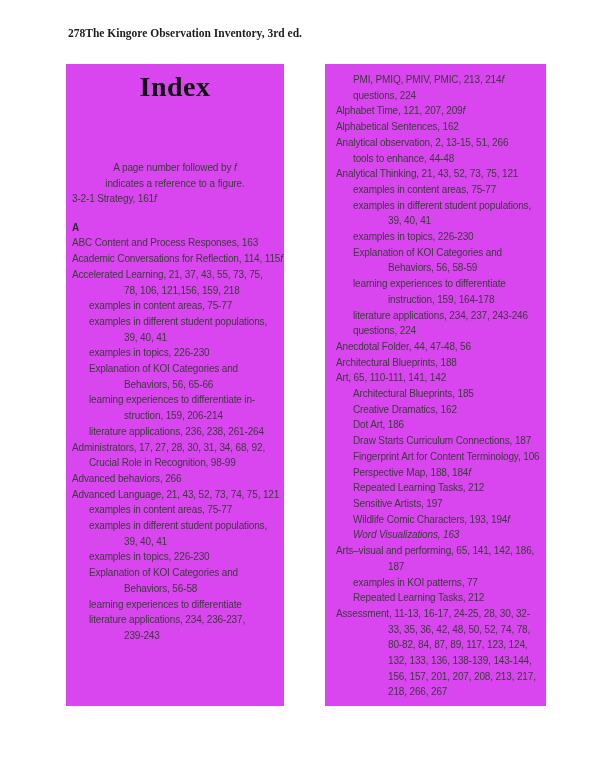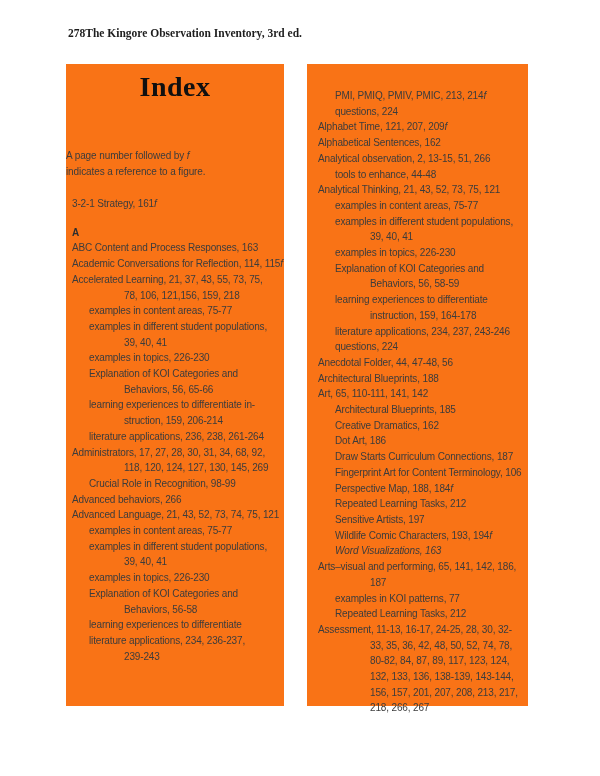--- a/index.html
+++ b/index.html
@@ -17,41 +17,41 @@
     display: flex; justify-content: flex-start; align-items: baseline;
     font-family: "Liberation Serif", serif;
     font-size: 11.5px; color: #1d1d1d;
   }
   .folio { font-weight: bold; }
   .running-title { font-weight: bold; }
 
   
   .col-box {
     position: absolute; top: 64px; height: 642px;
-    background: #f97316;
+    background: #d946ef;
     box-sizing: border-box;
   }
   #left-box  { left: 66px;  width: 218px; }
-  #right-box { left: 307px; width: 221px; padding-left: 5px; padding-top: 24px; }
+  #right-box { left: 325px; width: 221px; padding-left: 5px; padding-top: 8px; }
 
   .index-title {
     margin: 0; padding-top: 8px;
     font-family: "Liberation Serif", serif;
     font-weight: bold; font-size: 28px; line-height: 30px;
     text-align: center; color: #101010; letter-spacing: 0.5px;
   }
 
   .note {
-    margin-top: 46px;
-    text-align: left;
+    margin-top: 58px;
+    text-align: center;
     font-size: 10px; line-height: 15.5px; color: #3c3c3c;
     letter-spacing: -0.1px;
   }
 
-  .pre-entry { margin-top: 17px; }
+  .pre-entry { }
   .section-letter {
     margin-top: 13px;
     font-size: 10px; line-height: 15.7px; font-weight: bold;
     color: #2e2e2e; padding-left: 6px; letter-spacing: -0.1px;
   }
 
   .line {
     font-size: 10px; line-height: 15.7px;
     color: #3c3c3c; white-space: nowrap; letter-spacing: -0.15px;
   }
@@ -87,21 +87,20 @@
       <div class="line i1">examples in content areas, 75-77</div>
       <div class="line i1">examples in different student populations,</div>
       <div class="line i2">39, 40, 41</div>
       <div class="line i1">examples in topics, 226-230</div>
       <div class="line i1">Explanation of KOI Categories and</div>
       <div class="line i2">Behaviors, 56, 65-66</div>
       <div class="line i1">learning experiences to differentiate in-</div>
       <div class="line i2">struction, 159, 206-214</div>
       <div class="line i1">literature applications, 236, 238, 261-264</div>
       <div class="line i0">Administrators, 17, 27, 28, 30, 31, 34, 68, 92,</div>
-      <div class="line i2">118, 120, 124, 127, 130, 145, 269</div>
       <div class="line i1">Crucial Role in Recognition, 98-99</div>
       <div class="line i0">Advanced behaviors, 266</div>
       <div class="line i0">Advanced Language, 21, 43, 52, 73, 74, 75, 121</div>
       <div class="line i1">examples in content areas, 75-77</div>
       <div class="line i1">examples in different student populations,</div>
       <div class="line i2">39, 40, 41</div>
       <div class="line i1">examples in topics, 226-230</div>
       <div class="line i1">Explanation of KOI Categories and</div>
       <div class="line i2">Behaviors, 56-58</div>
       <div class="line i1">learning experiences to differentiate</div>

